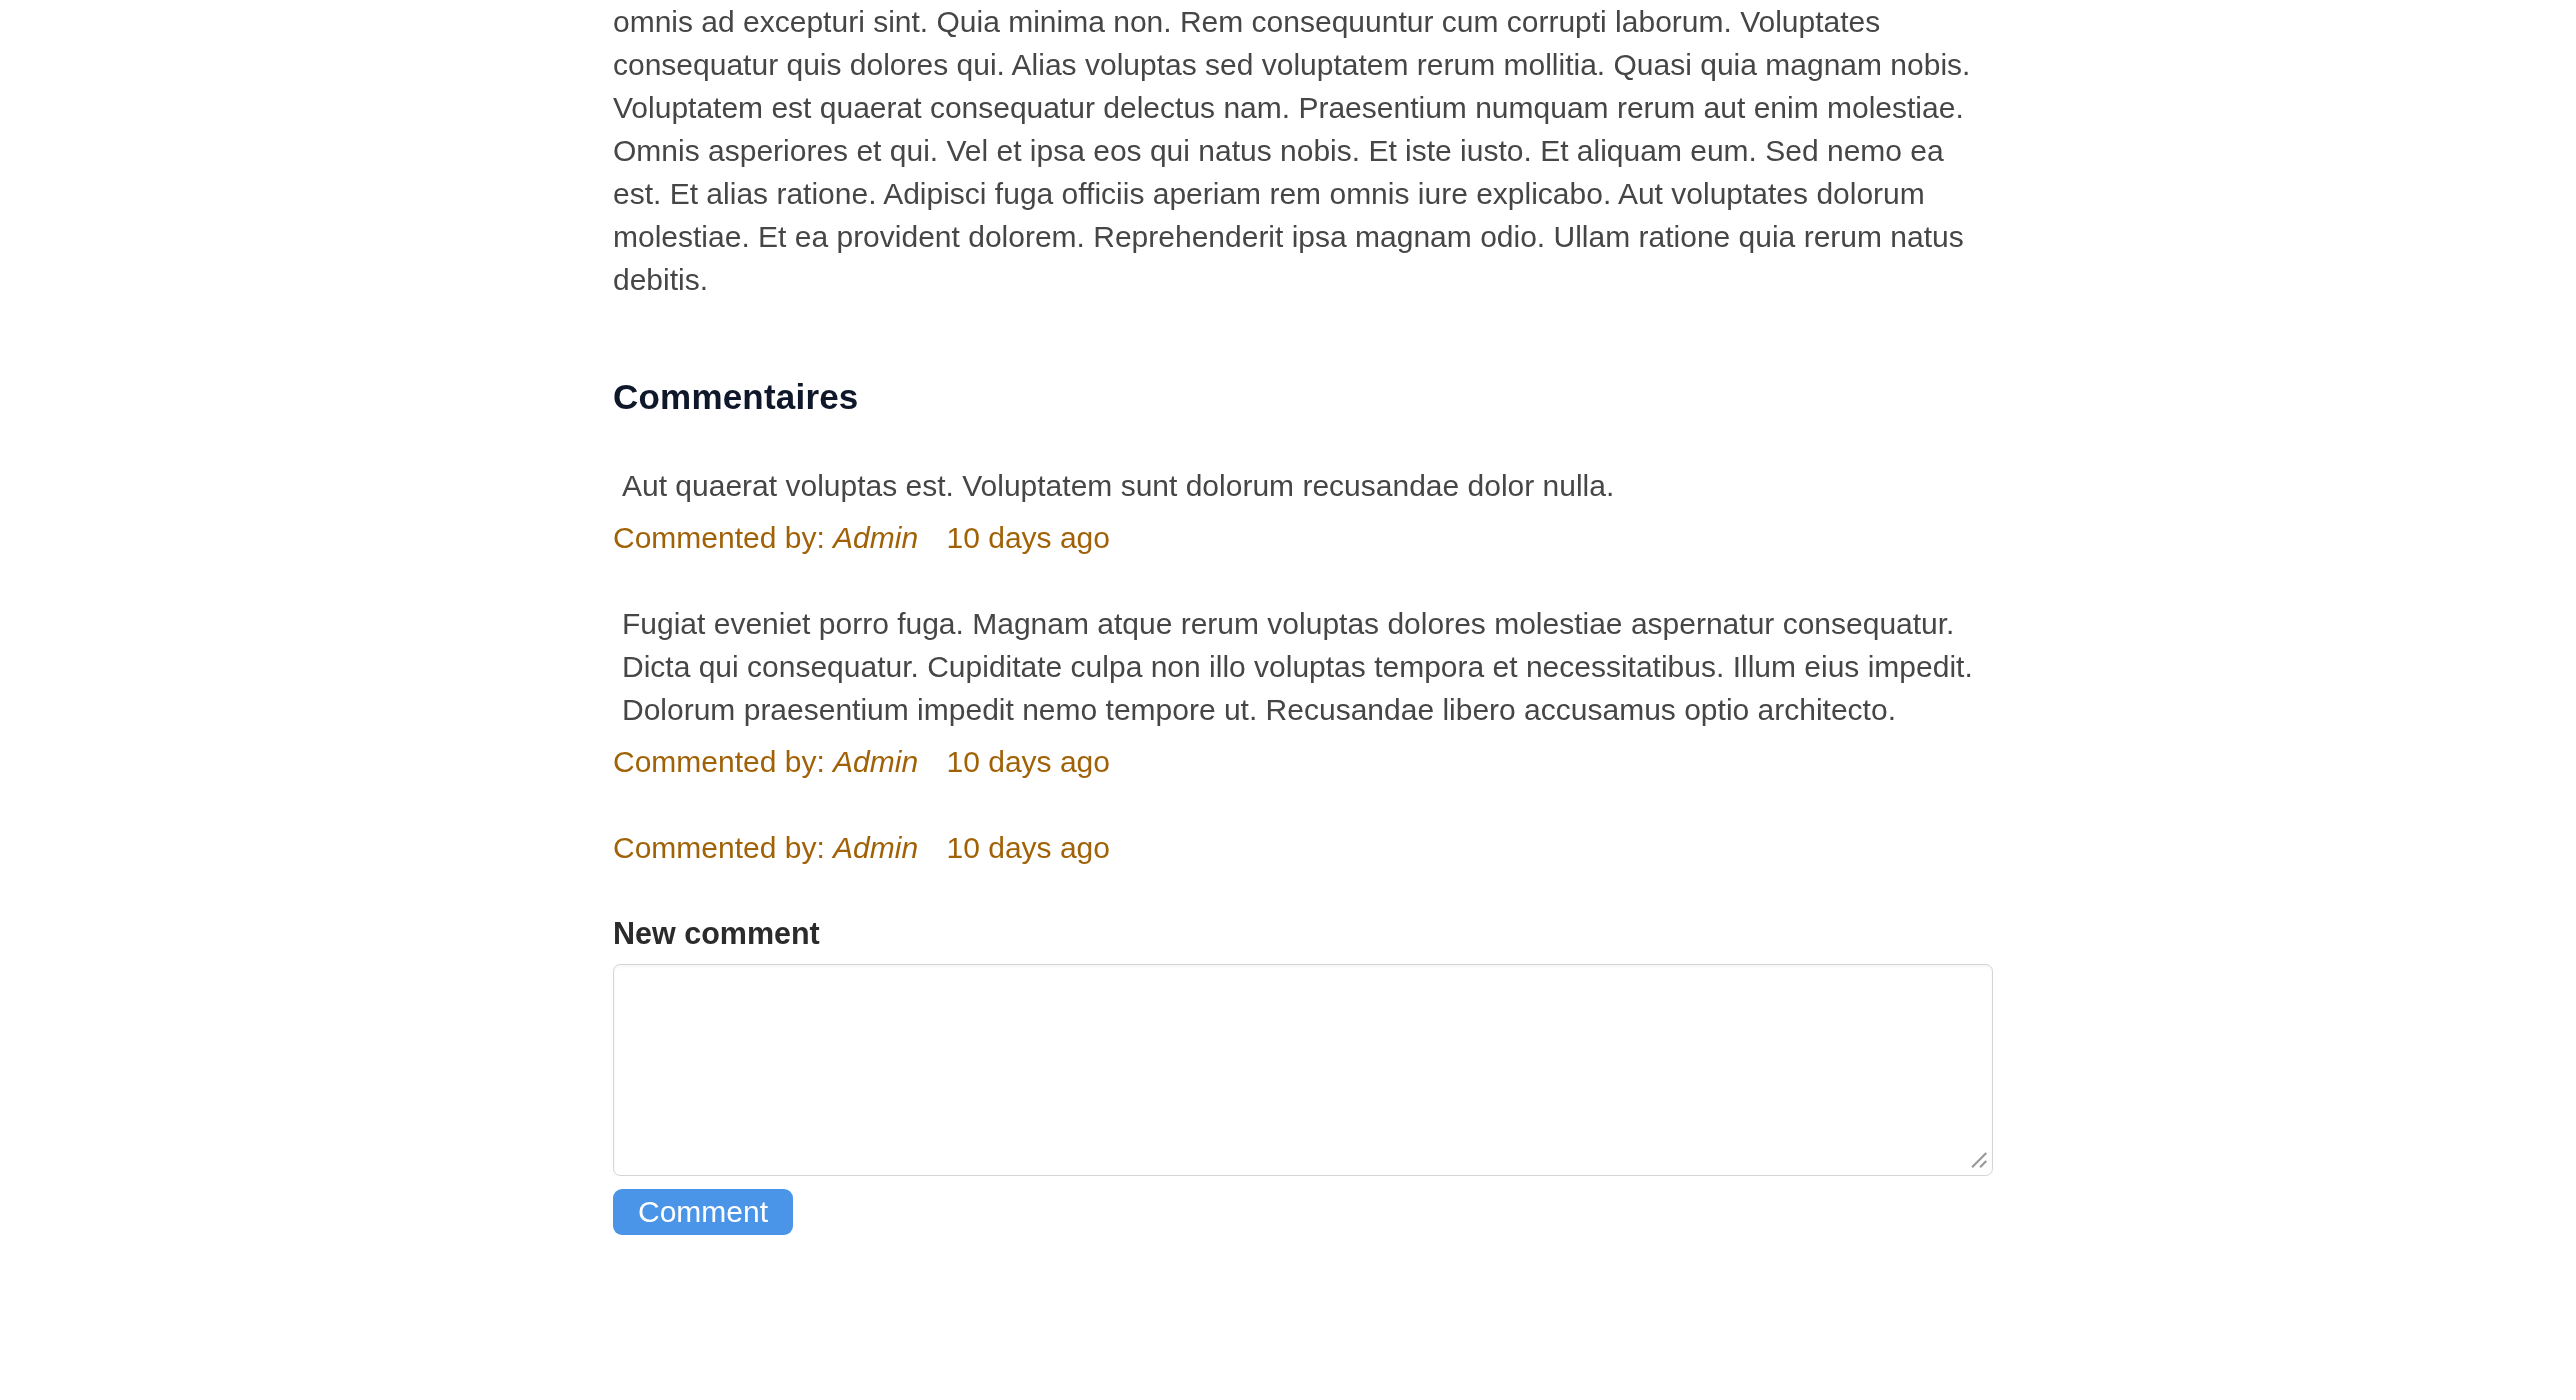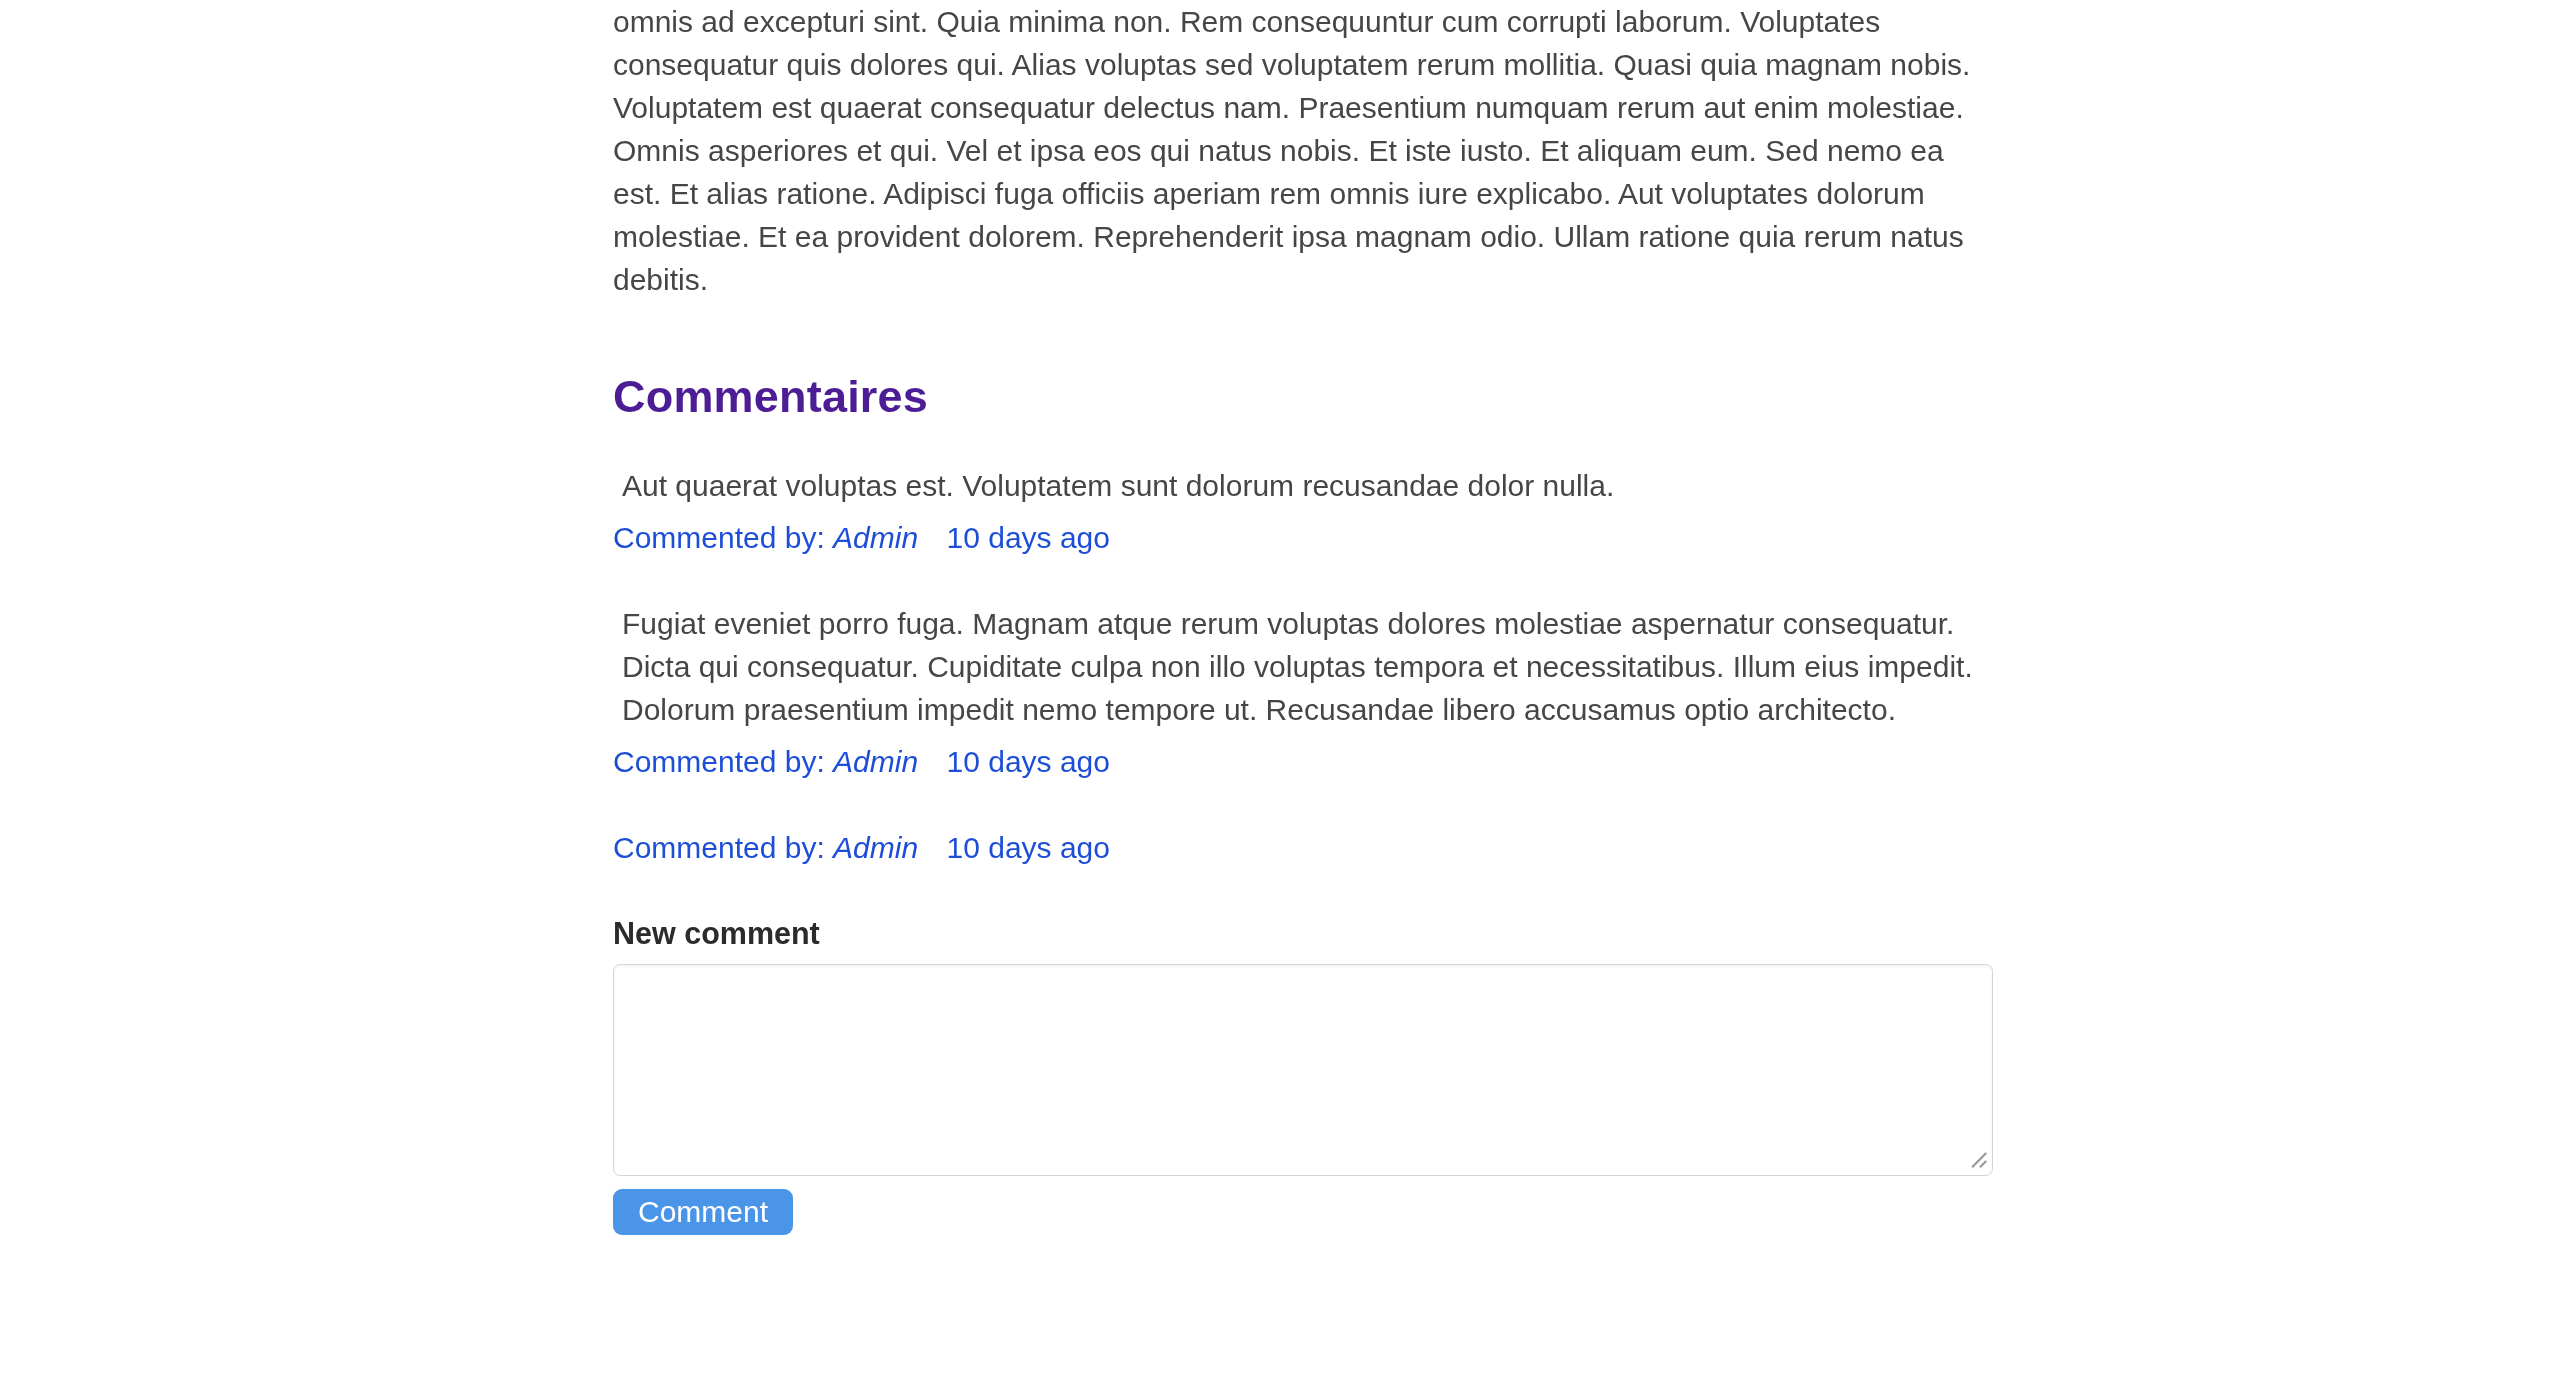--- a/index.html
+++ b/index.html
@@ -17,32 +17,32 @@
     width: 1380px;
     padding-top: 0;
     color: #464646;
     font-size: 30px;
     line-height: 43px;
   }
   .post-body p {
     margin: 0 0 29px 0;
   }
   h3.comments-heading {
-    font-size: 45px;
+    font-size: 35px;
     line-height: 48px;
     font-weight: 600;
-    color: #4c1d95;
+    color: #0f172a;
     margin: 72px 0 43px 0;
     letter-spacing: 0.2px;
   }
   .comment { margin: 0 0 43px 0; }
   .comment-text { margin: 9px; }
   .byline {
     margin: 1.8px 0 0 0;
-    color: #1d4ed8;
+    color: #a16207;
   }
   .byline em { font-style: italic; }
   .byline .time-ago { margin-left: 20px; }
   .new-comment-label {
     display: block;
     font-weight: 700;
     font-size: 30.5px;
     color: #2b2b2b;
     margin: 43px 0 9px 0;
   }

